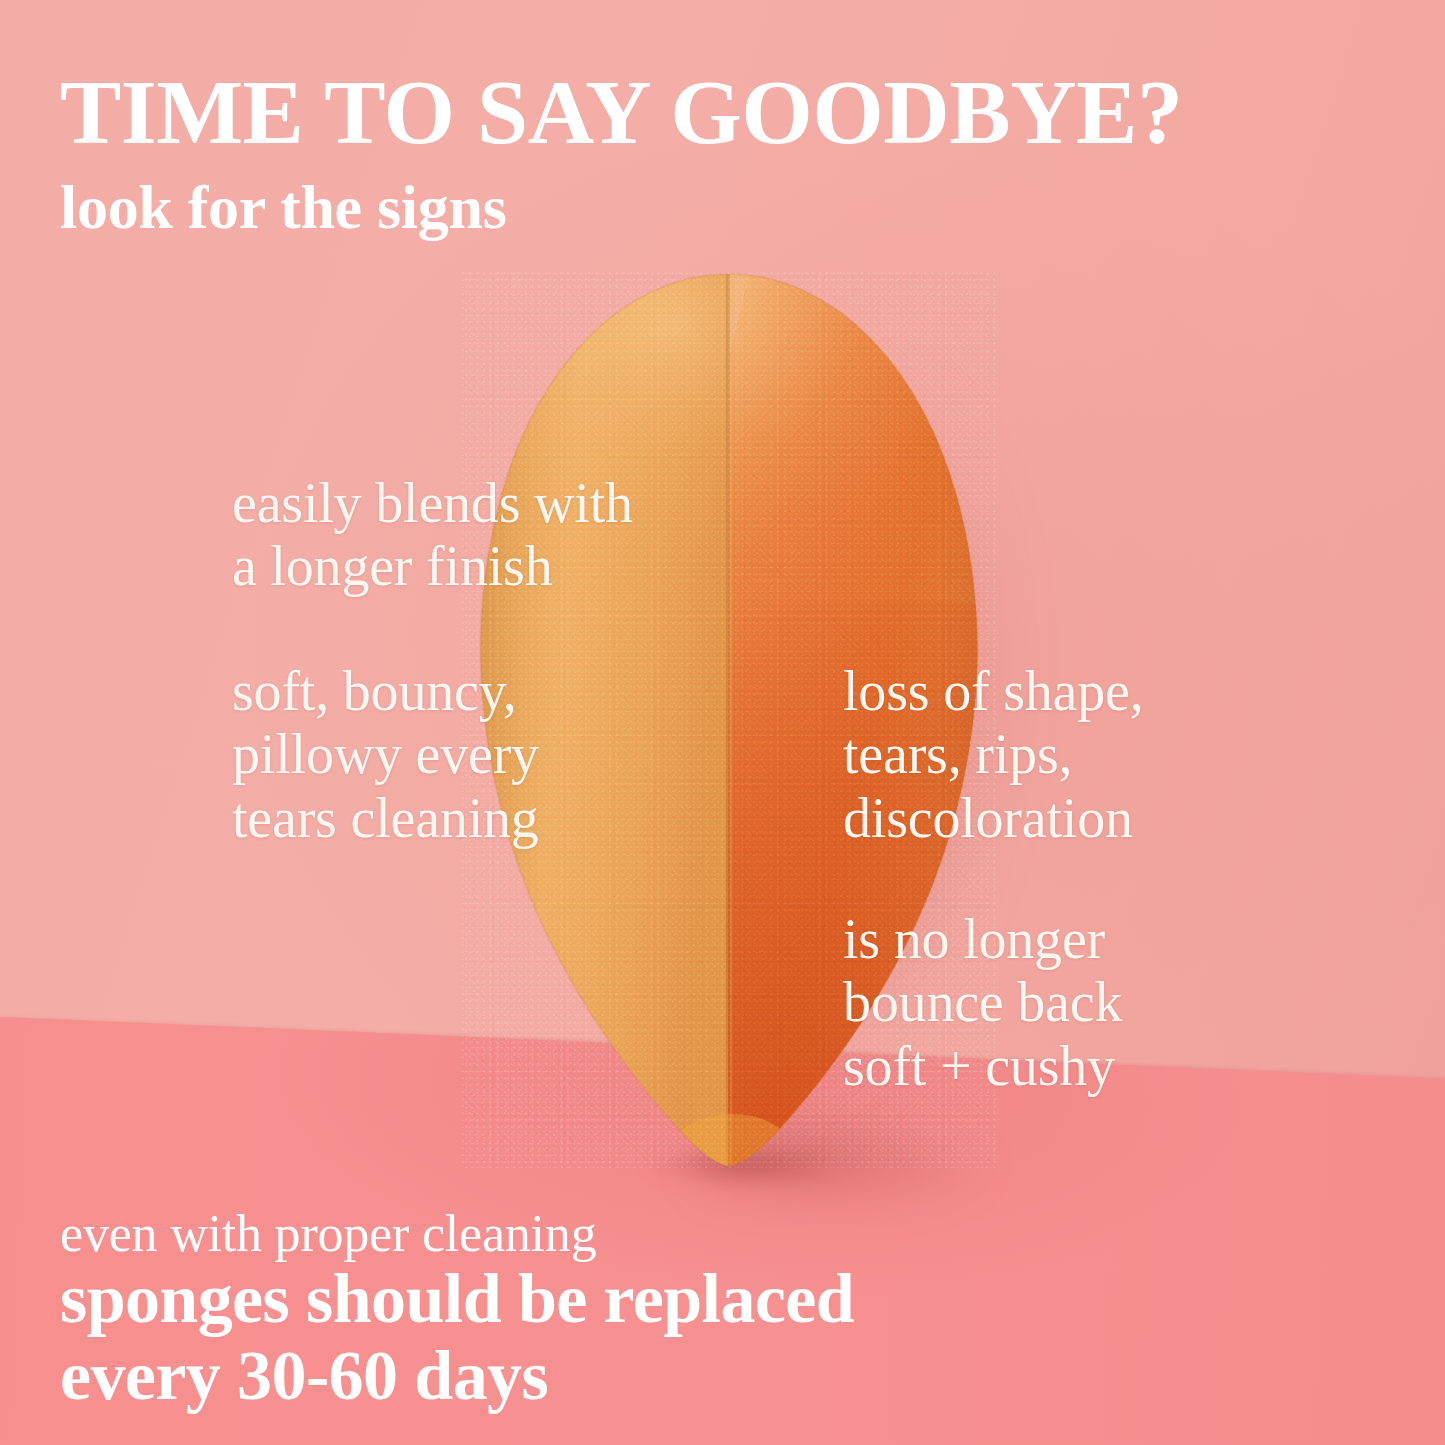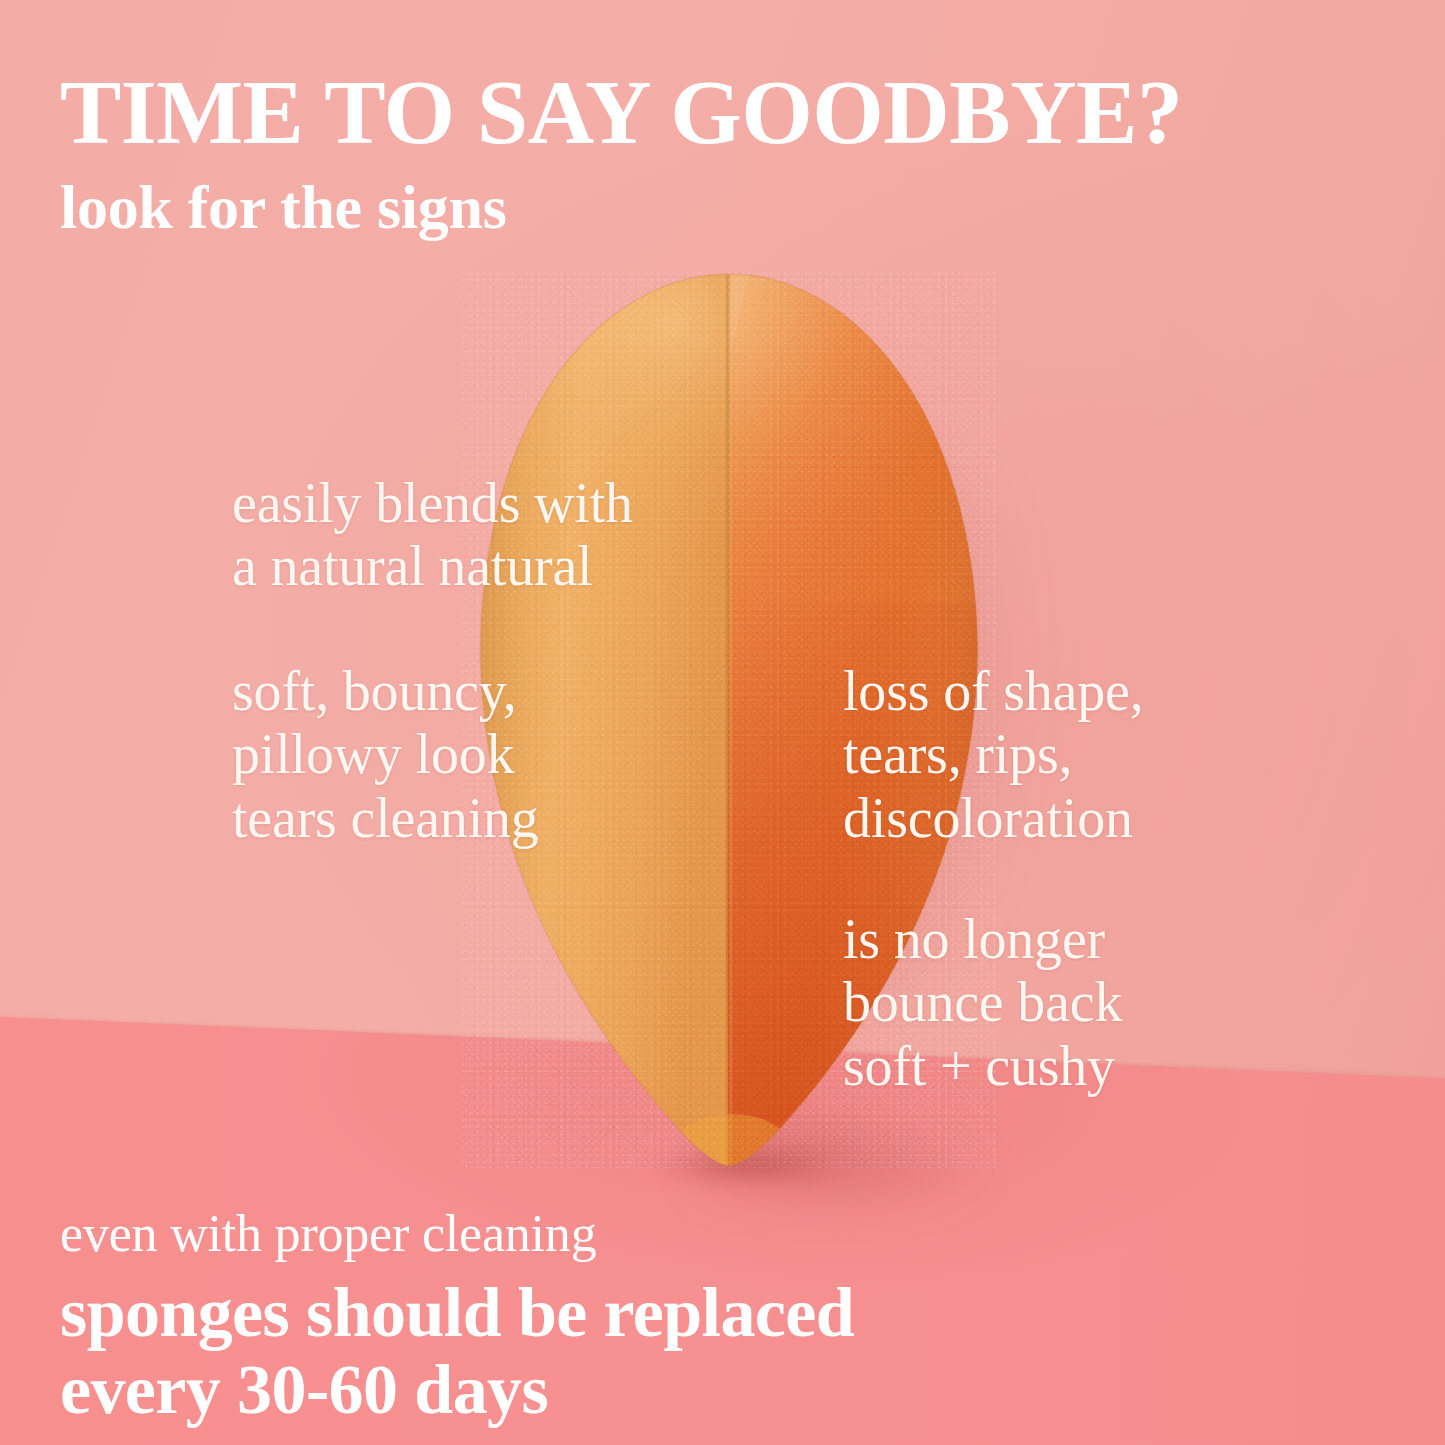--- a/index.html
+++ b/index.html
@@ -137,21 +137,20 @@
   .bottom-wrap { position: absolute; left: 60px; top: 1208px; }
   .bottom-line1 {
     font-size: 52px;
     font-weight: 500;
     letter-spacing: -0.2px;
     line-height: 1.0;
     color: #ffffff;
     white-space: nowrap;
   }
   .bottom-big {
-    margin-top: 14px;
     font-size: 70px;
     font-weight: bold;
     letter-spacing: -0.6px;
     line-height: 1.10;
     color: #ffffff;
     white-space: nowrap;
   }
 </style>
 </head>
 <body>
@@ -268,26 +267,26 @@
                C 72 96, 162 2, 267 2 Z" fill="none" stroke="rgba(200,120,70,0.18)" stroke-width="2"></path>
     </svg>
     <div class="grain"></div>
   </div>
 
   <div class="txt headline">TIME TO SAY GOODBYE?</div>
   <div class="txt subhead">look for the signs</div>
 
   <div class="txt feature f-blend">
     <div>easily blends with</div>
-    <div>a natural natural</div>
+    <div>a longer finish</div>
   </div>
 
   <div class="txt feature f-soft">
     <div>soft, bouncy,</div>
-    <div>pillowy look</div>
+    <div>pillowy every</div>
     <div>tears cleaning</div>
   </div>
 
   <div class="txt feature f-loss">
     <div>loss of shape,</div>
     <div>tears, rips,</div>
     <div>discoloration</div>
   </div>
 
   <div class="txt feature f-bounce">

